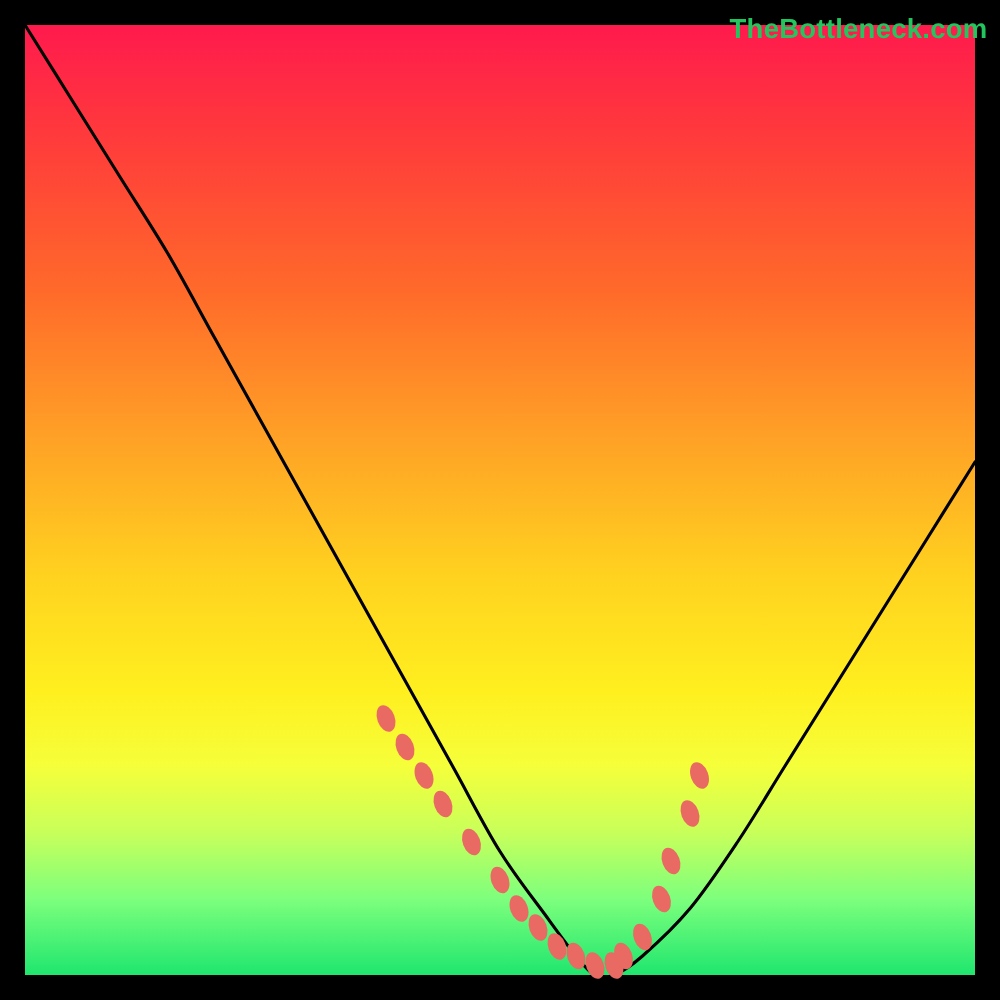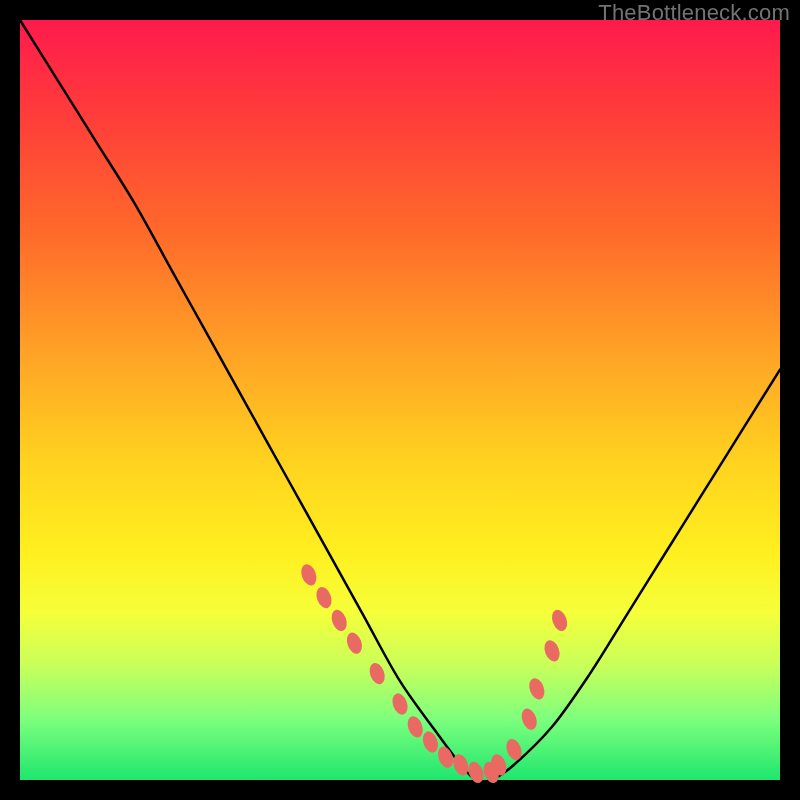--- a/index.html
+++ b/index.html
@@ -32,25 +32,25 @@
       #ffa326 44%,
       #ffd21f 58%,
       #ffef1f 70%,
       #f5ff3a 78%,
       #c8ff5a 85%,
       #7dff7d 92%,
       #1fe66e 100%);
   }
   .watermark {
     position: absolute;
-    top: 0;
+    top: 10px;
     right: 10px;
-    color: #737373;
+    color: #22c55e;
     font-size: 22px;
-    font-weight: 400;
+    font-weight: 700;
     letter-spacing: 0.2px;
     user-select: none;
   }
   svg.curve {
     position: absolute;
     left: 0;
     top: 0;
     width: 760px;
     height: 760px;
     overflow: visible;

